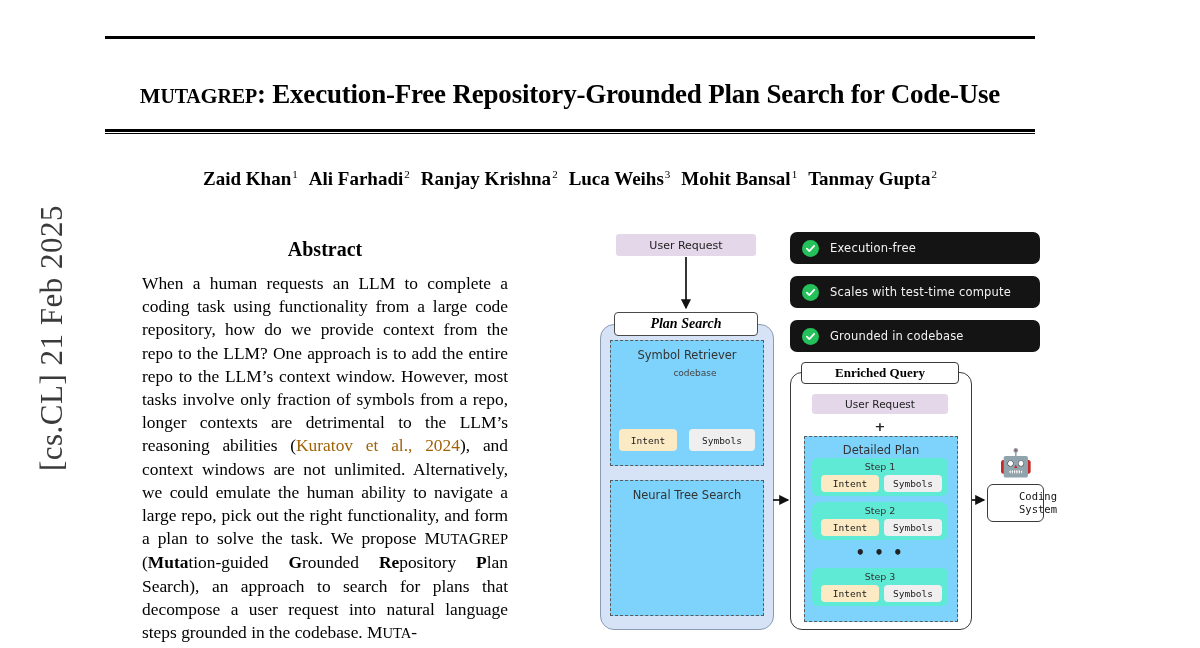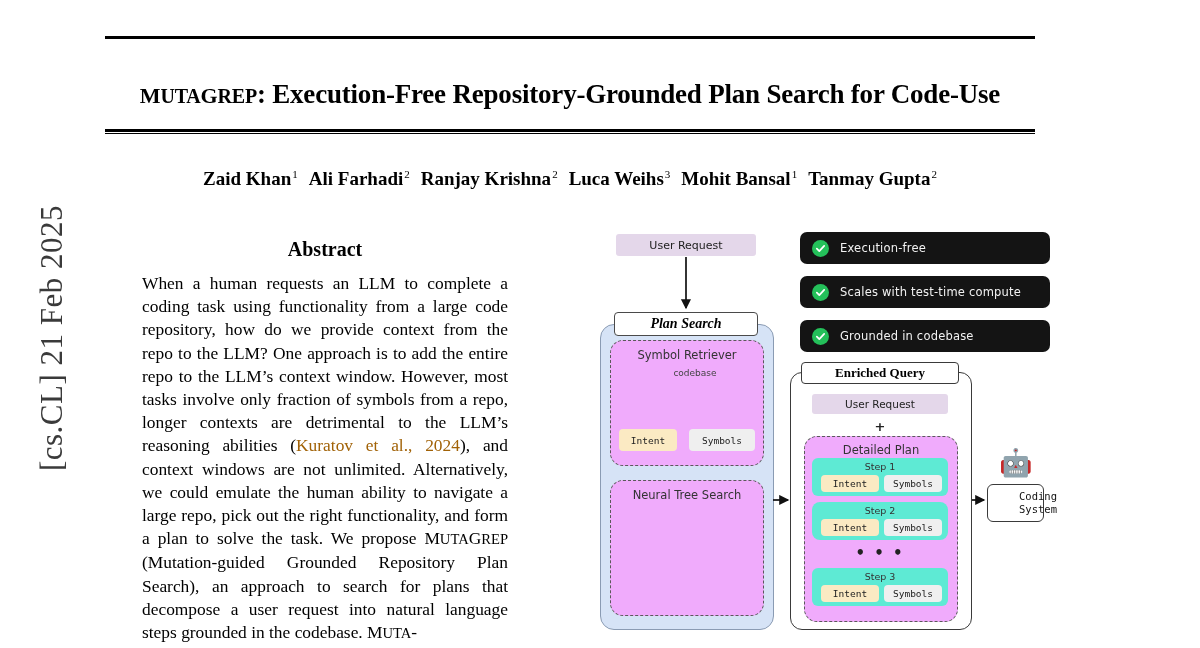--- a/index.html
+++ b/index.html
@@ -42,21 +42,21 @@
     position:absolute;left:140px;top:238px;width:370px;text-align:center;
     font-size:20px;font-weight:bold;
   }
   .abs-body{
     position:absolute;left:142px;top:272px;width:366px;
     font-size:17.4px;line-height:23.2px;text-align:justify;
     hyphens:none;
   }
   .abs-body .cite{color:#a16207;}
   .abs-body .sc{font-variant:small-caps;}
-  .abs-body b{font-weight:normal;}
+  .abs-body b{font-weight:bold;}
 
   
   .figure{position:absolute;left:560px;top:228px;width:620px;height:420px;}
 
   .node{
     position:absolute;box-sizing:border-box;display:flex;
     align-items:center;justify-content:center;text-align:center;
     font-family:"DejaVu Sans", sans-serif;
   }
 
@@ -72,22 +72,22 @@
     font-family:"Liberation Serif", serif;font-weight:bold;font-size:14px;
     z-index:4;
     font-style:italic;
   }
   
   .blue-panel{
     position:absolute;left:40px;top:96px;width:172px;height:304px;
     background:#d6e3f6;border:1.3px solid #8a9bb3;border-radius:14px;
   }
   .dash-box{
-    position:absolute;border:1.6px dashed #5a5a5a;border-radius:13px;
-    background:#f0abfc;
+    position:absolute;border:1.6px dashed #5a5a5a;border-radius:0;
+    background:#7dd3fc;
   }
   .sym-ret{left:50px;top:112px;width:152px;height:124px;}
   .nts{left:50px;top:252px;width:152px;height:134px;}
 
   .panel-title{
     position:absolute;width:100%;text-align:center;
     font-family:"DejaVu Sans", sans-serif;font-size:11.5px;color:#333;
   }
   .sub-label{
     position:absolute;width:100%;text-align:center;
@@ -98,21 +98,21 @@
     justify-content:center;border-radius:4px;
     font-family:"DejaVu Sans Mono", monospace;font-size:9.5px;color:#222;
   }
   .pill-intent{background:#fbeac3;}
   .pill-symbols{background:#efefef;}
 
   
   .badge{
     position:absolute;left:230px;box-sizing:border-box;height:32px;
     background:#141414;border-radius:7px;display:flex;align-items:center;
-    padding-left:12px;gap:11px;margin-left:10px;
+    padding-left:12px;gap:11px;
   }
   .badge-label{
     font-family:"DejaVu Sans", sans-serif;font-size:11.5px;color:#f2f2f2;
     letter-spacing:.2px;
   }
   .check{
     width:17px;height:17px;border-radius:50%;background:#24c05a;
     display:flex;align-items:center;justify-content:center;flex:none;
   }
   .check svg{display:block;}

